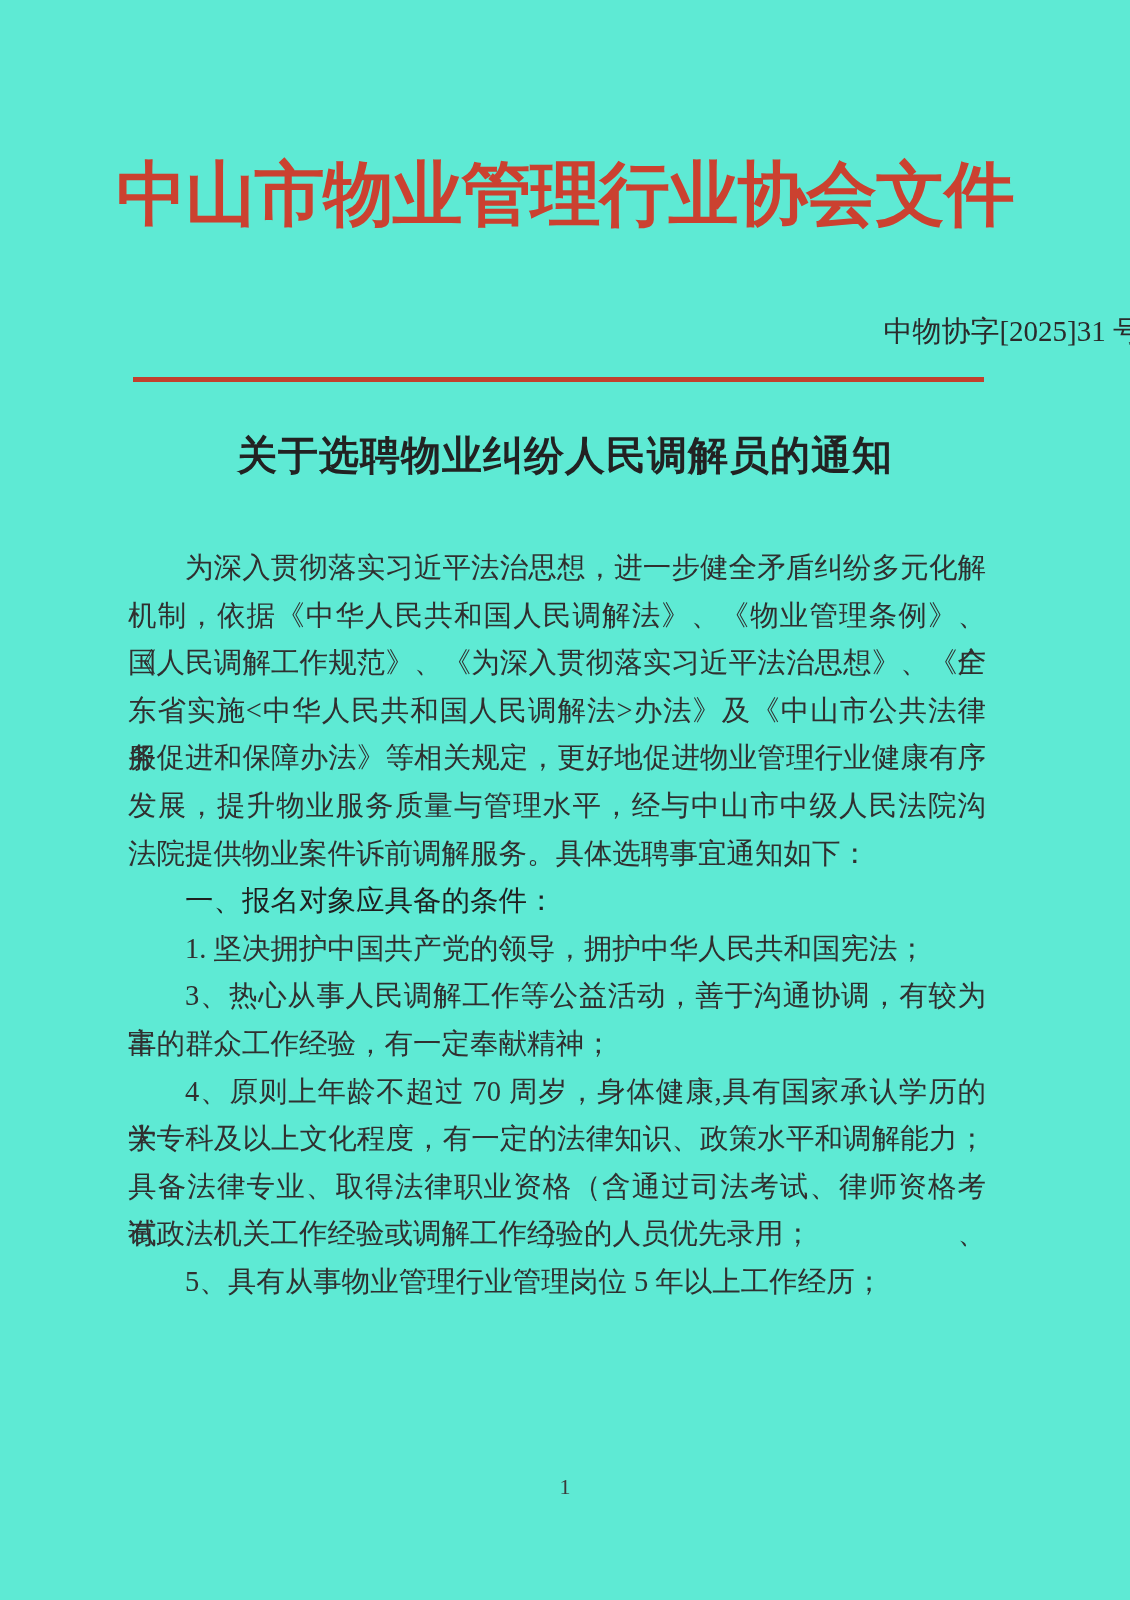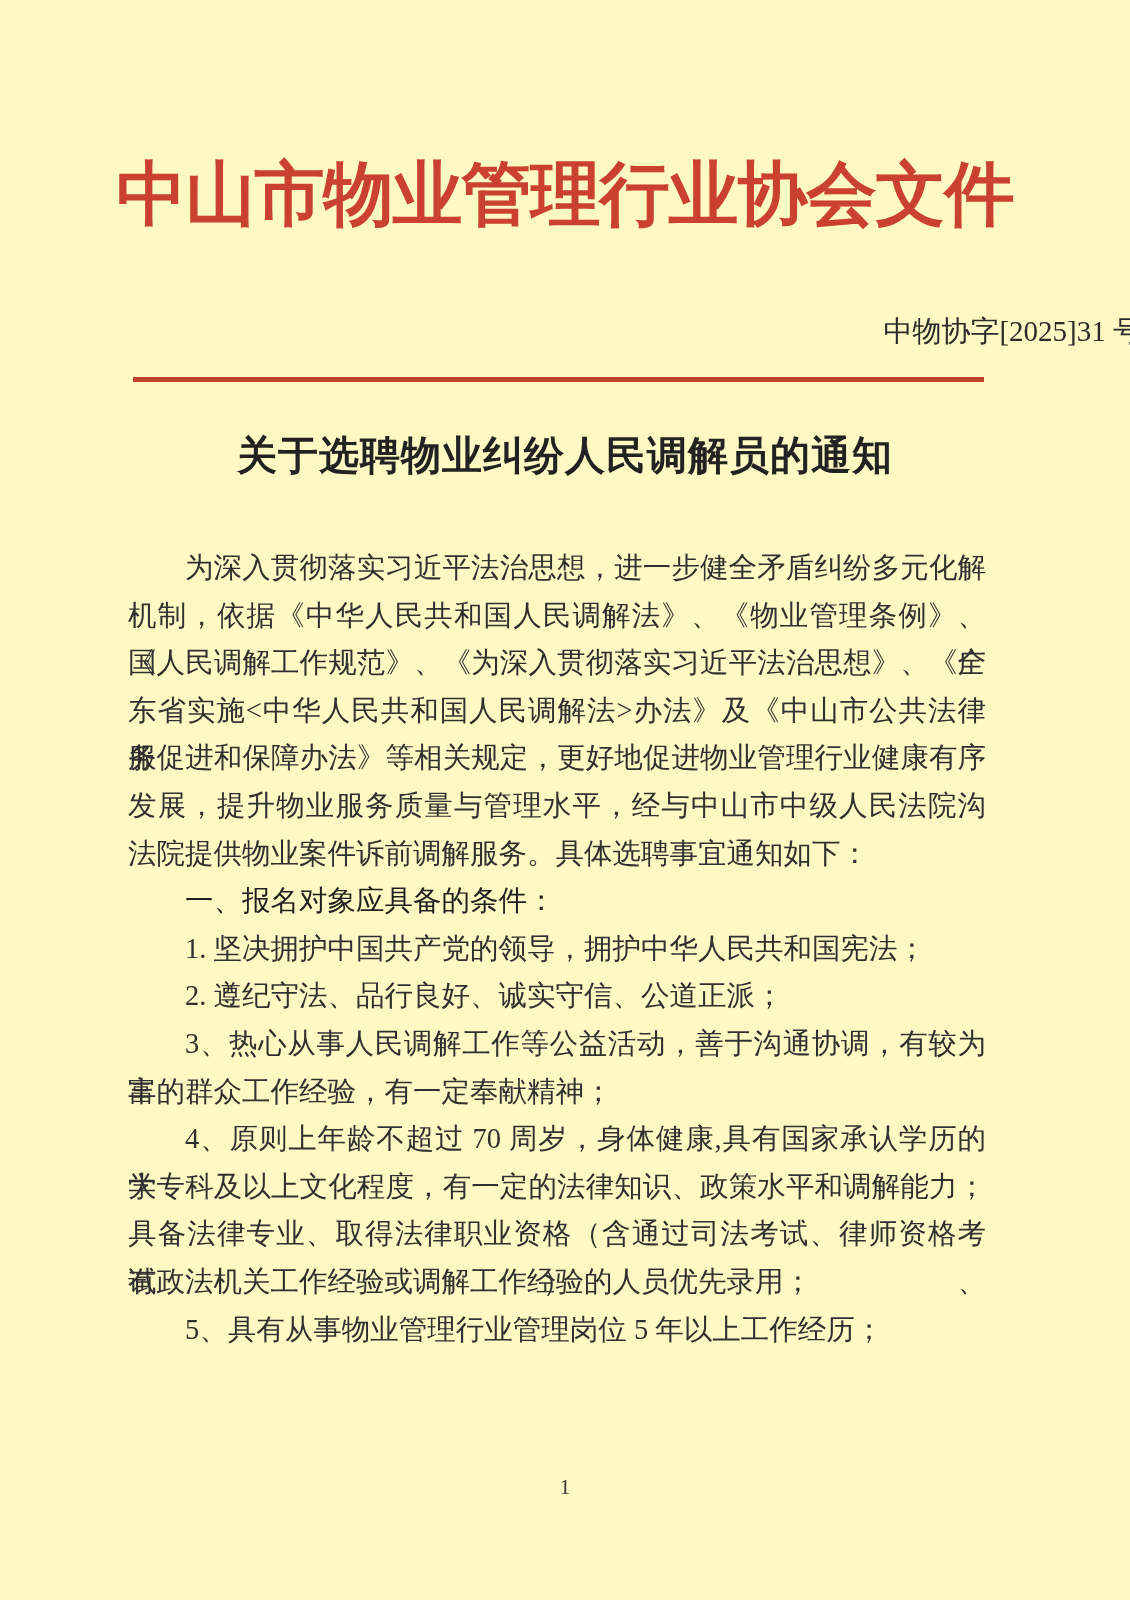--- a/index.html
+++ b/index.html
@@ -6,21 +6,21 @@
     margin: 0;
     padding: 0;
     background: #e8e8e8;
     font-family: "Liberation Serif", "DejaVu Serif", serif;
   }
   .page {
     position: relative;
     width: 1130px;
     height: 1600px;
     margin: 0 auto;
-    background: #fef9c3;
+    background: #5eead4;
     color: #2e2e2e;
     overflow: hidden;
   }
   .header-title {
     position: absolute;
     top: 148px;
     left: 0;
     width: 100%;
     text-align: center;
     font-size: 70px;
@@ -108,21 +108,20 @@
   <div class="doc-body">
       <div class="line just ind">为深入贯彻落实习近平法治思想，进一步健全矛盾纠纷多元化解</div>
       <div class="line just">机制，依据《中华人民共和国人民调解法》、《物业管理条例》、《全</div>
       <div class="line just">国人民调解工作规范》、《为深入贯彻落实习近平法治思想》、《广</div>
       <div class="line just">东省实施&lt;中华人民共和国人民调解法&gt;办法》及《中山市公共法律服</div>
       <div class="line just">务促进和保障办法》等相关规定，更好地促进物业管理行业健康有序</div>
       <div class="line just">发展，提升物业服务质量与管理水平，经与中山市中级人民法院沟</div>
       <div class="line">法院提供物业案件诉前调解服务。具体选聘事宜通知如下：</div>
       <div class="line ind bold">一、报名对象应具备的条件：</div>
       <div class="line ind">1. 坚决拥护中国共产党的领导，拥护中华人民共和国宪法；</div>
-      <div class="line ind">2. 遵纪守法、品行良好、诚实守信、公道正派；</div>
       <div class="line just ind">3、热心从事人民调解工作等公益活动，善于沟通协调，有较为丰</div>
       <div class="line">富的群众工作经验，有一定奉献精神；</div>
       <div class="line just ind">4、原则上年龄不超过 70 周岁，身体健康,具有国家承认学历的大</div>
       <div class="line just">学专科及以上文化程度，有一定的法律知识、政策水平和调解能力；</div>
       <div class="line just">具备法律专业、取得法律职业资格（含通过司法考试、律师资格考试）、</div>
       <div class="line">有政法机关工作经验或调解工作经验的人员优先录用；</div>
       <div class="line ind">5、具有从事物业管理行业管理岗位 5 年以上工作经历；</div>
     </div>
 
   <div class="page-number">1</div>

